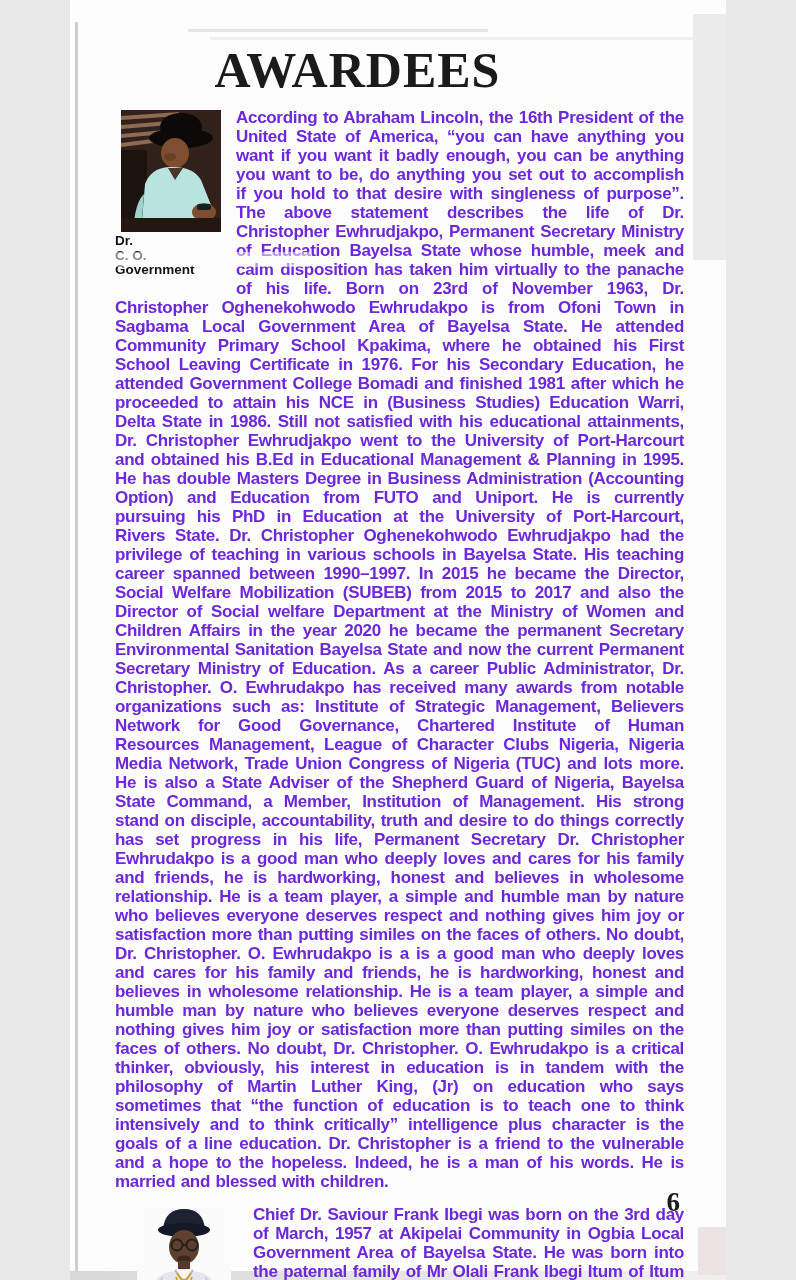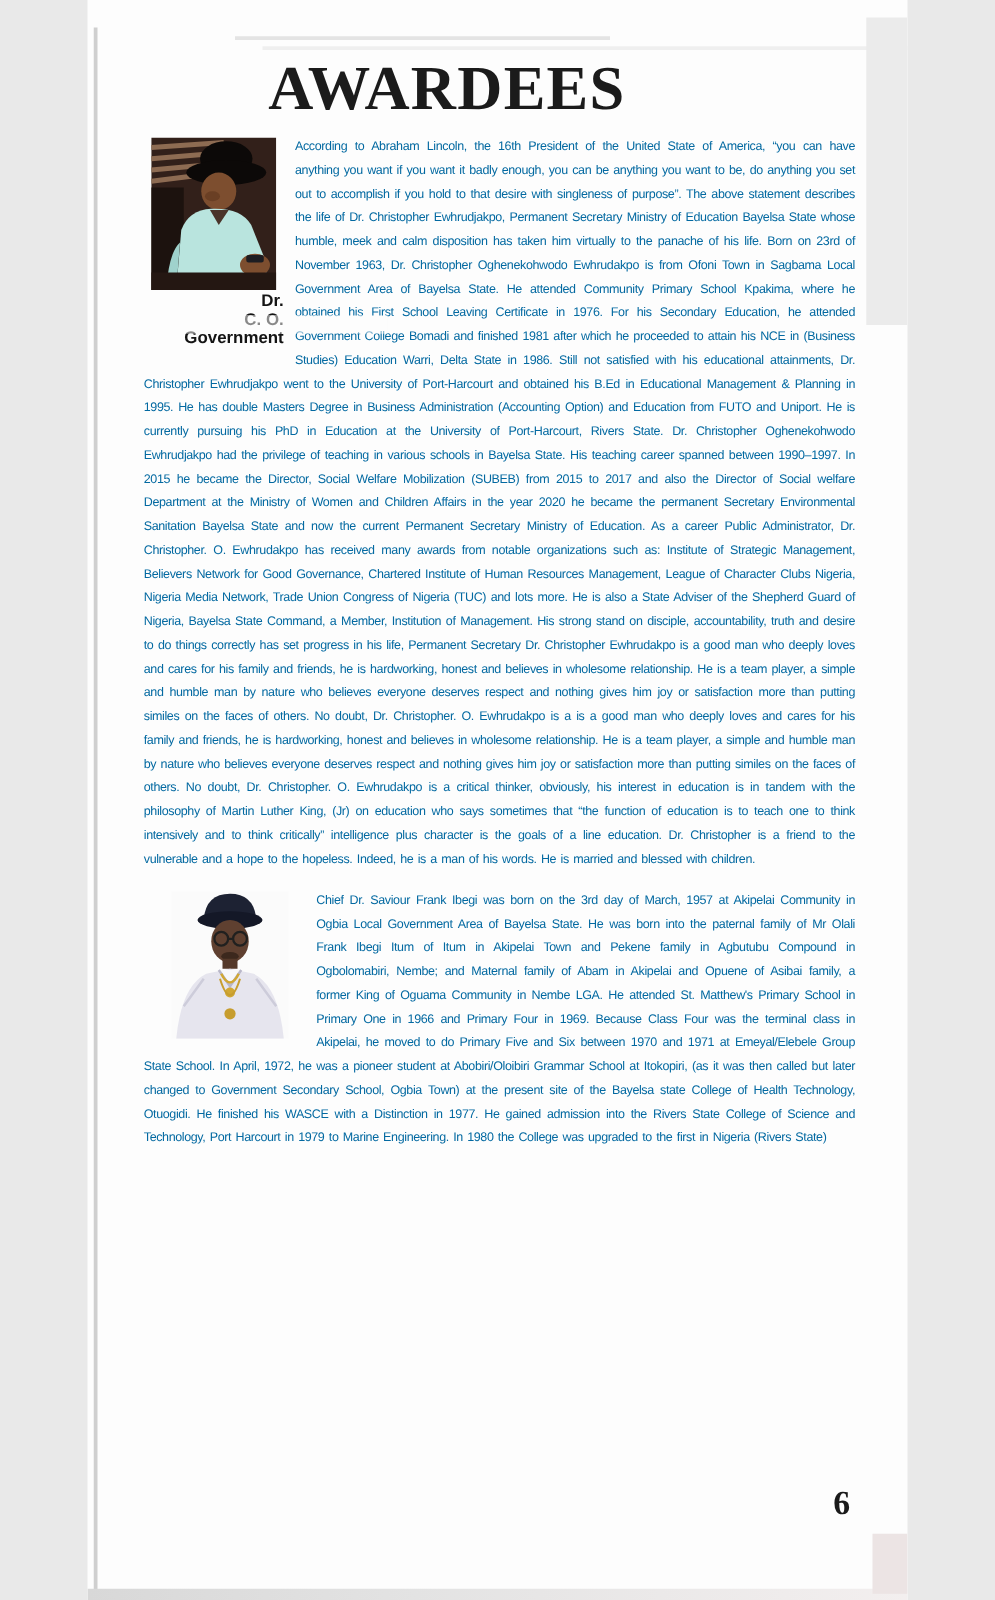--- a/index.html
+++ b/index.html
@@ -23,25 +23,25 @@
 
   .doc-title {
     margin:0 0 12px 0; text-align:center; transform:translateX(-42px);
     font-family:"Liberation Serif", serif; font-weight:600;
     font-size:50px; line-height:52px; letter-spacing:1px; color:#1b1b1b;
   }
 
   .bio { clear:both; }
   .bio + .bio { padding-top:14px; }
   .bio-text {
-    margin:0; text-align:justify; font-weight:normal;
-    font-size:10px; line-height:19px; letter-spacing:-0.3px;
-    word-spacing:1px; color:#0369a1;
+    margin:0; text-align:justify; font-weight:bold;
+    font-size:17px; line-height:19px; letter-spacing:-0.3px;
+    word-spacing:1px; color:#6d28d9;
   }
-  figure.portrait { float:left; margin:2px 9px 2px 0; width:112px; text-align:right; }
+  figure.portrait { float:left; margin:2px 9px 2px 0; width:112px; text-align:left; }
   figure.portrait.second { width:120px; margin-left:9px; }
   figure.portrait svg { display:block; margin:0 auto; }
   figcaption { margin-top:2px; font-weight:bold; font-size:13.5px; line-height:14.5px; color:#141414; }
 
   .page-number {
     position:absolute; right:46px; bottom:62px;
     font-family:"Liberation Serif", serif; font-weight:bold;
     font-size:27px; color:#1a1a1a;
   }
 </style>

